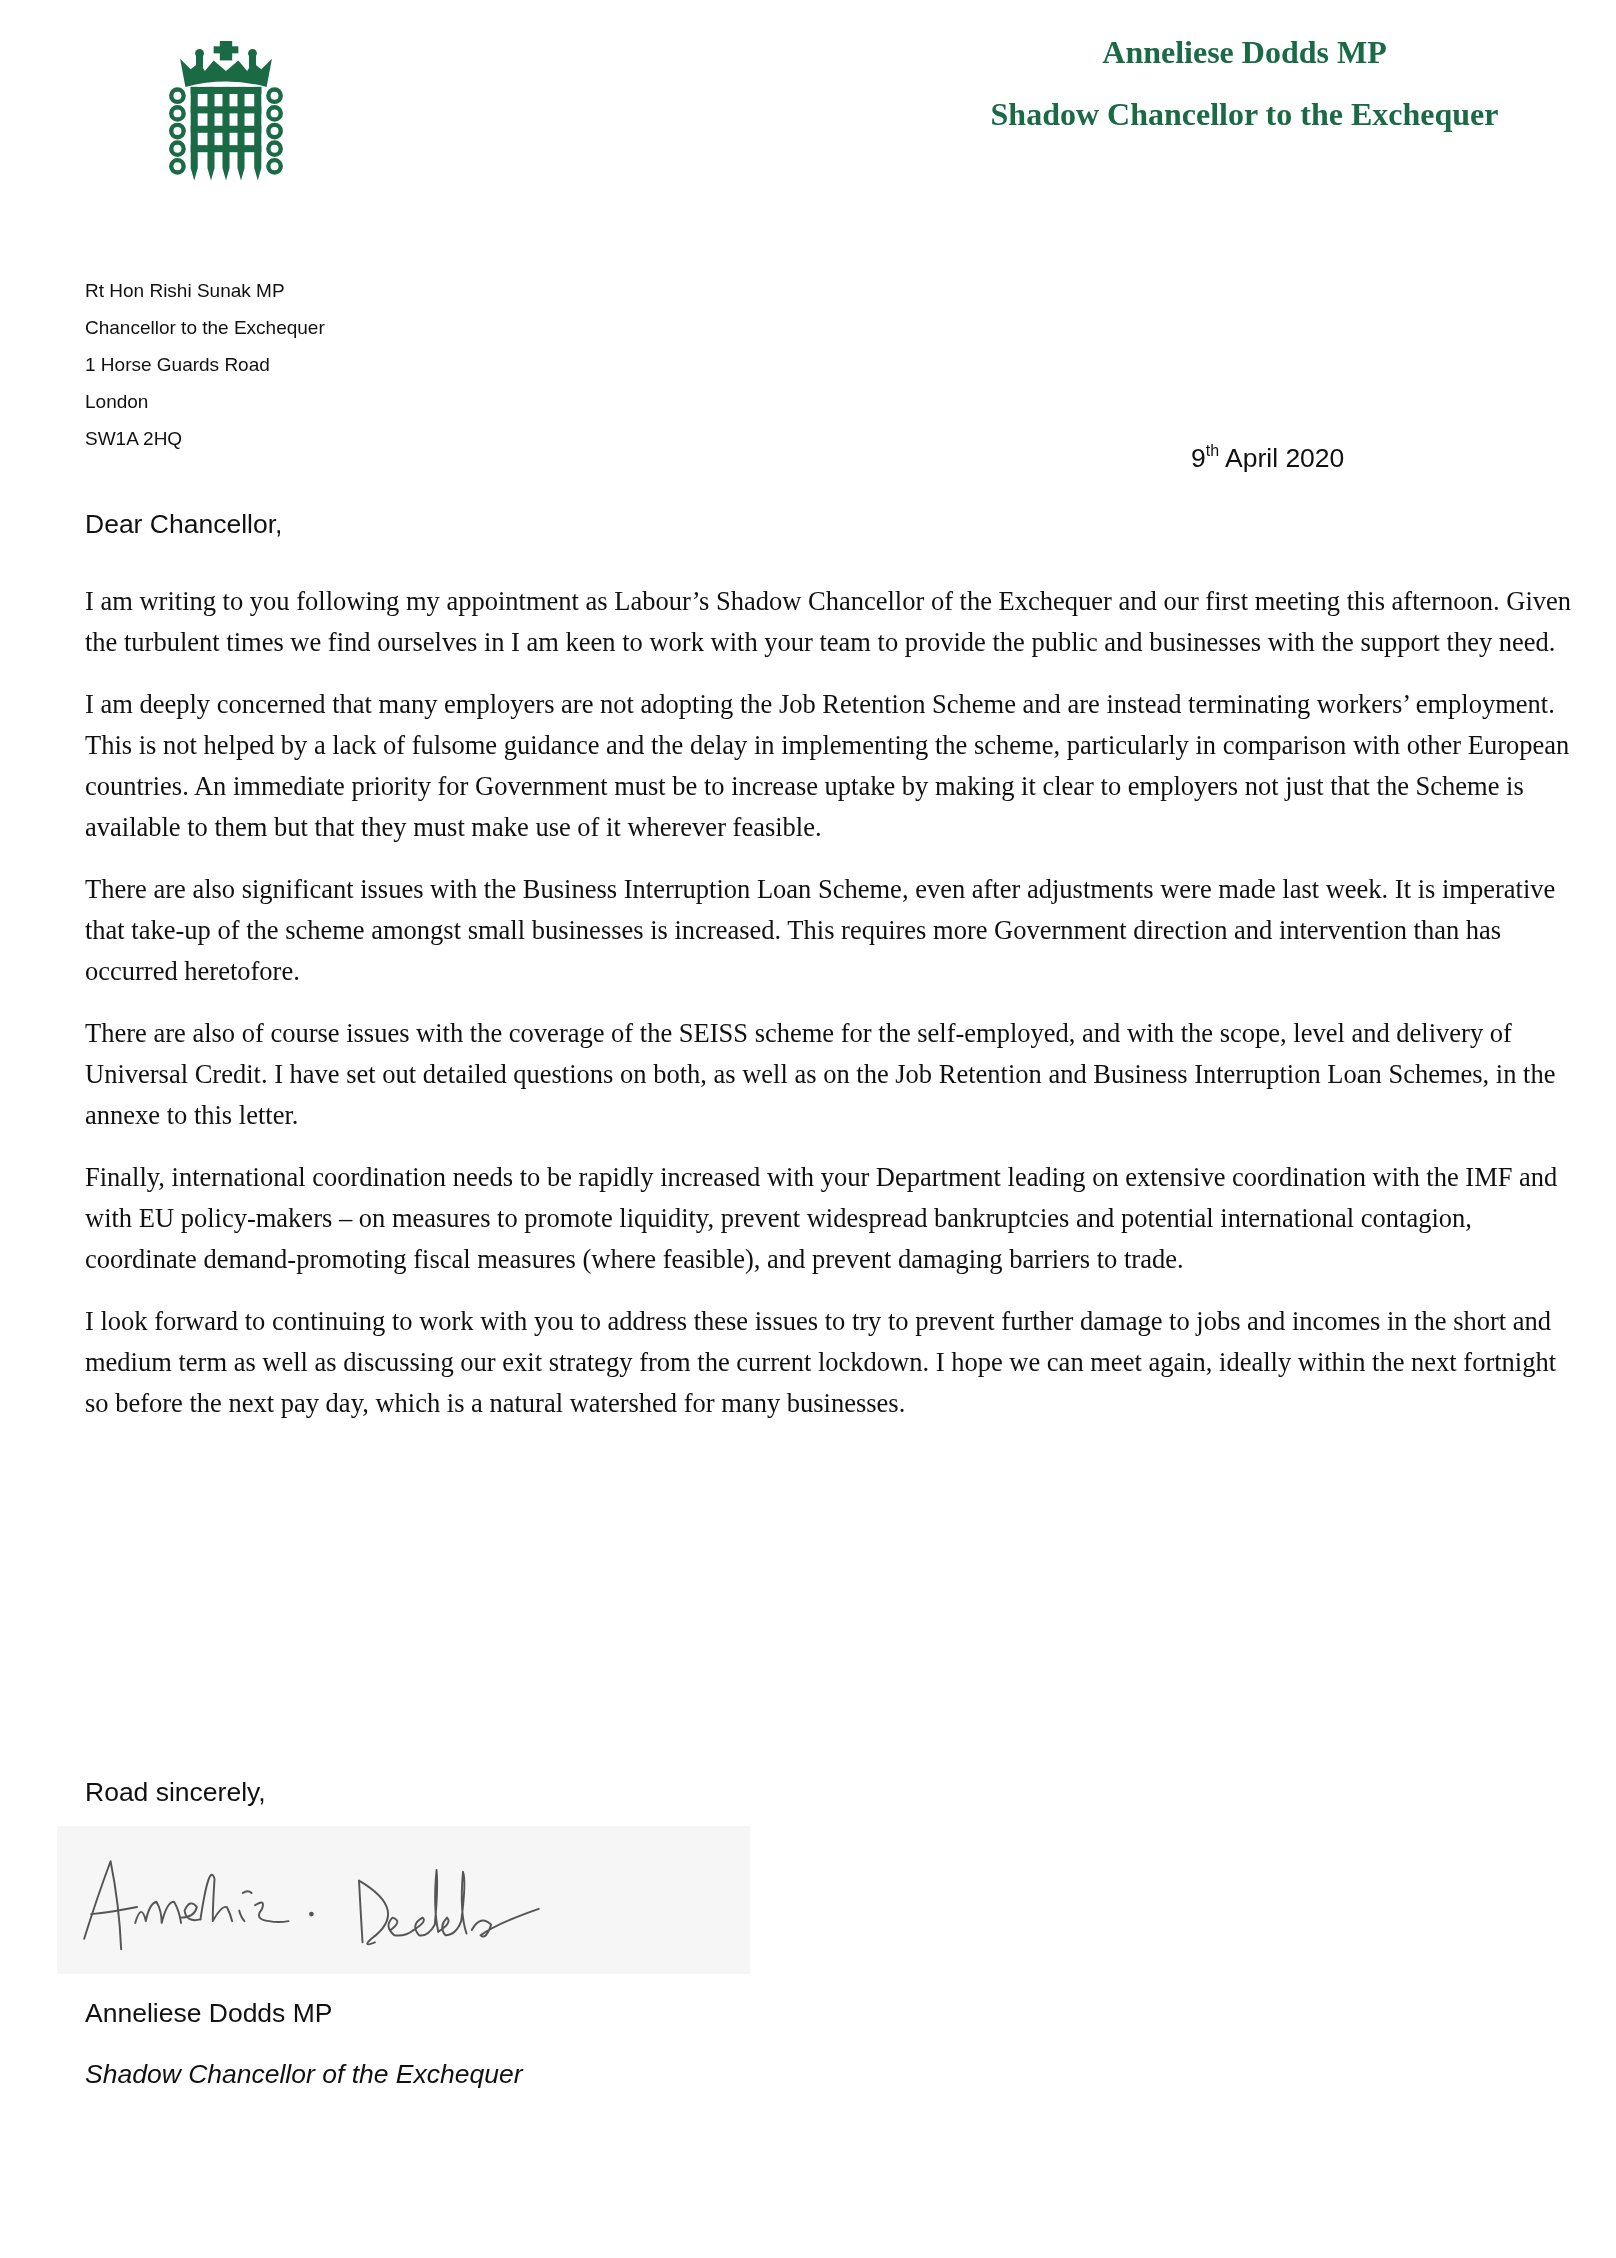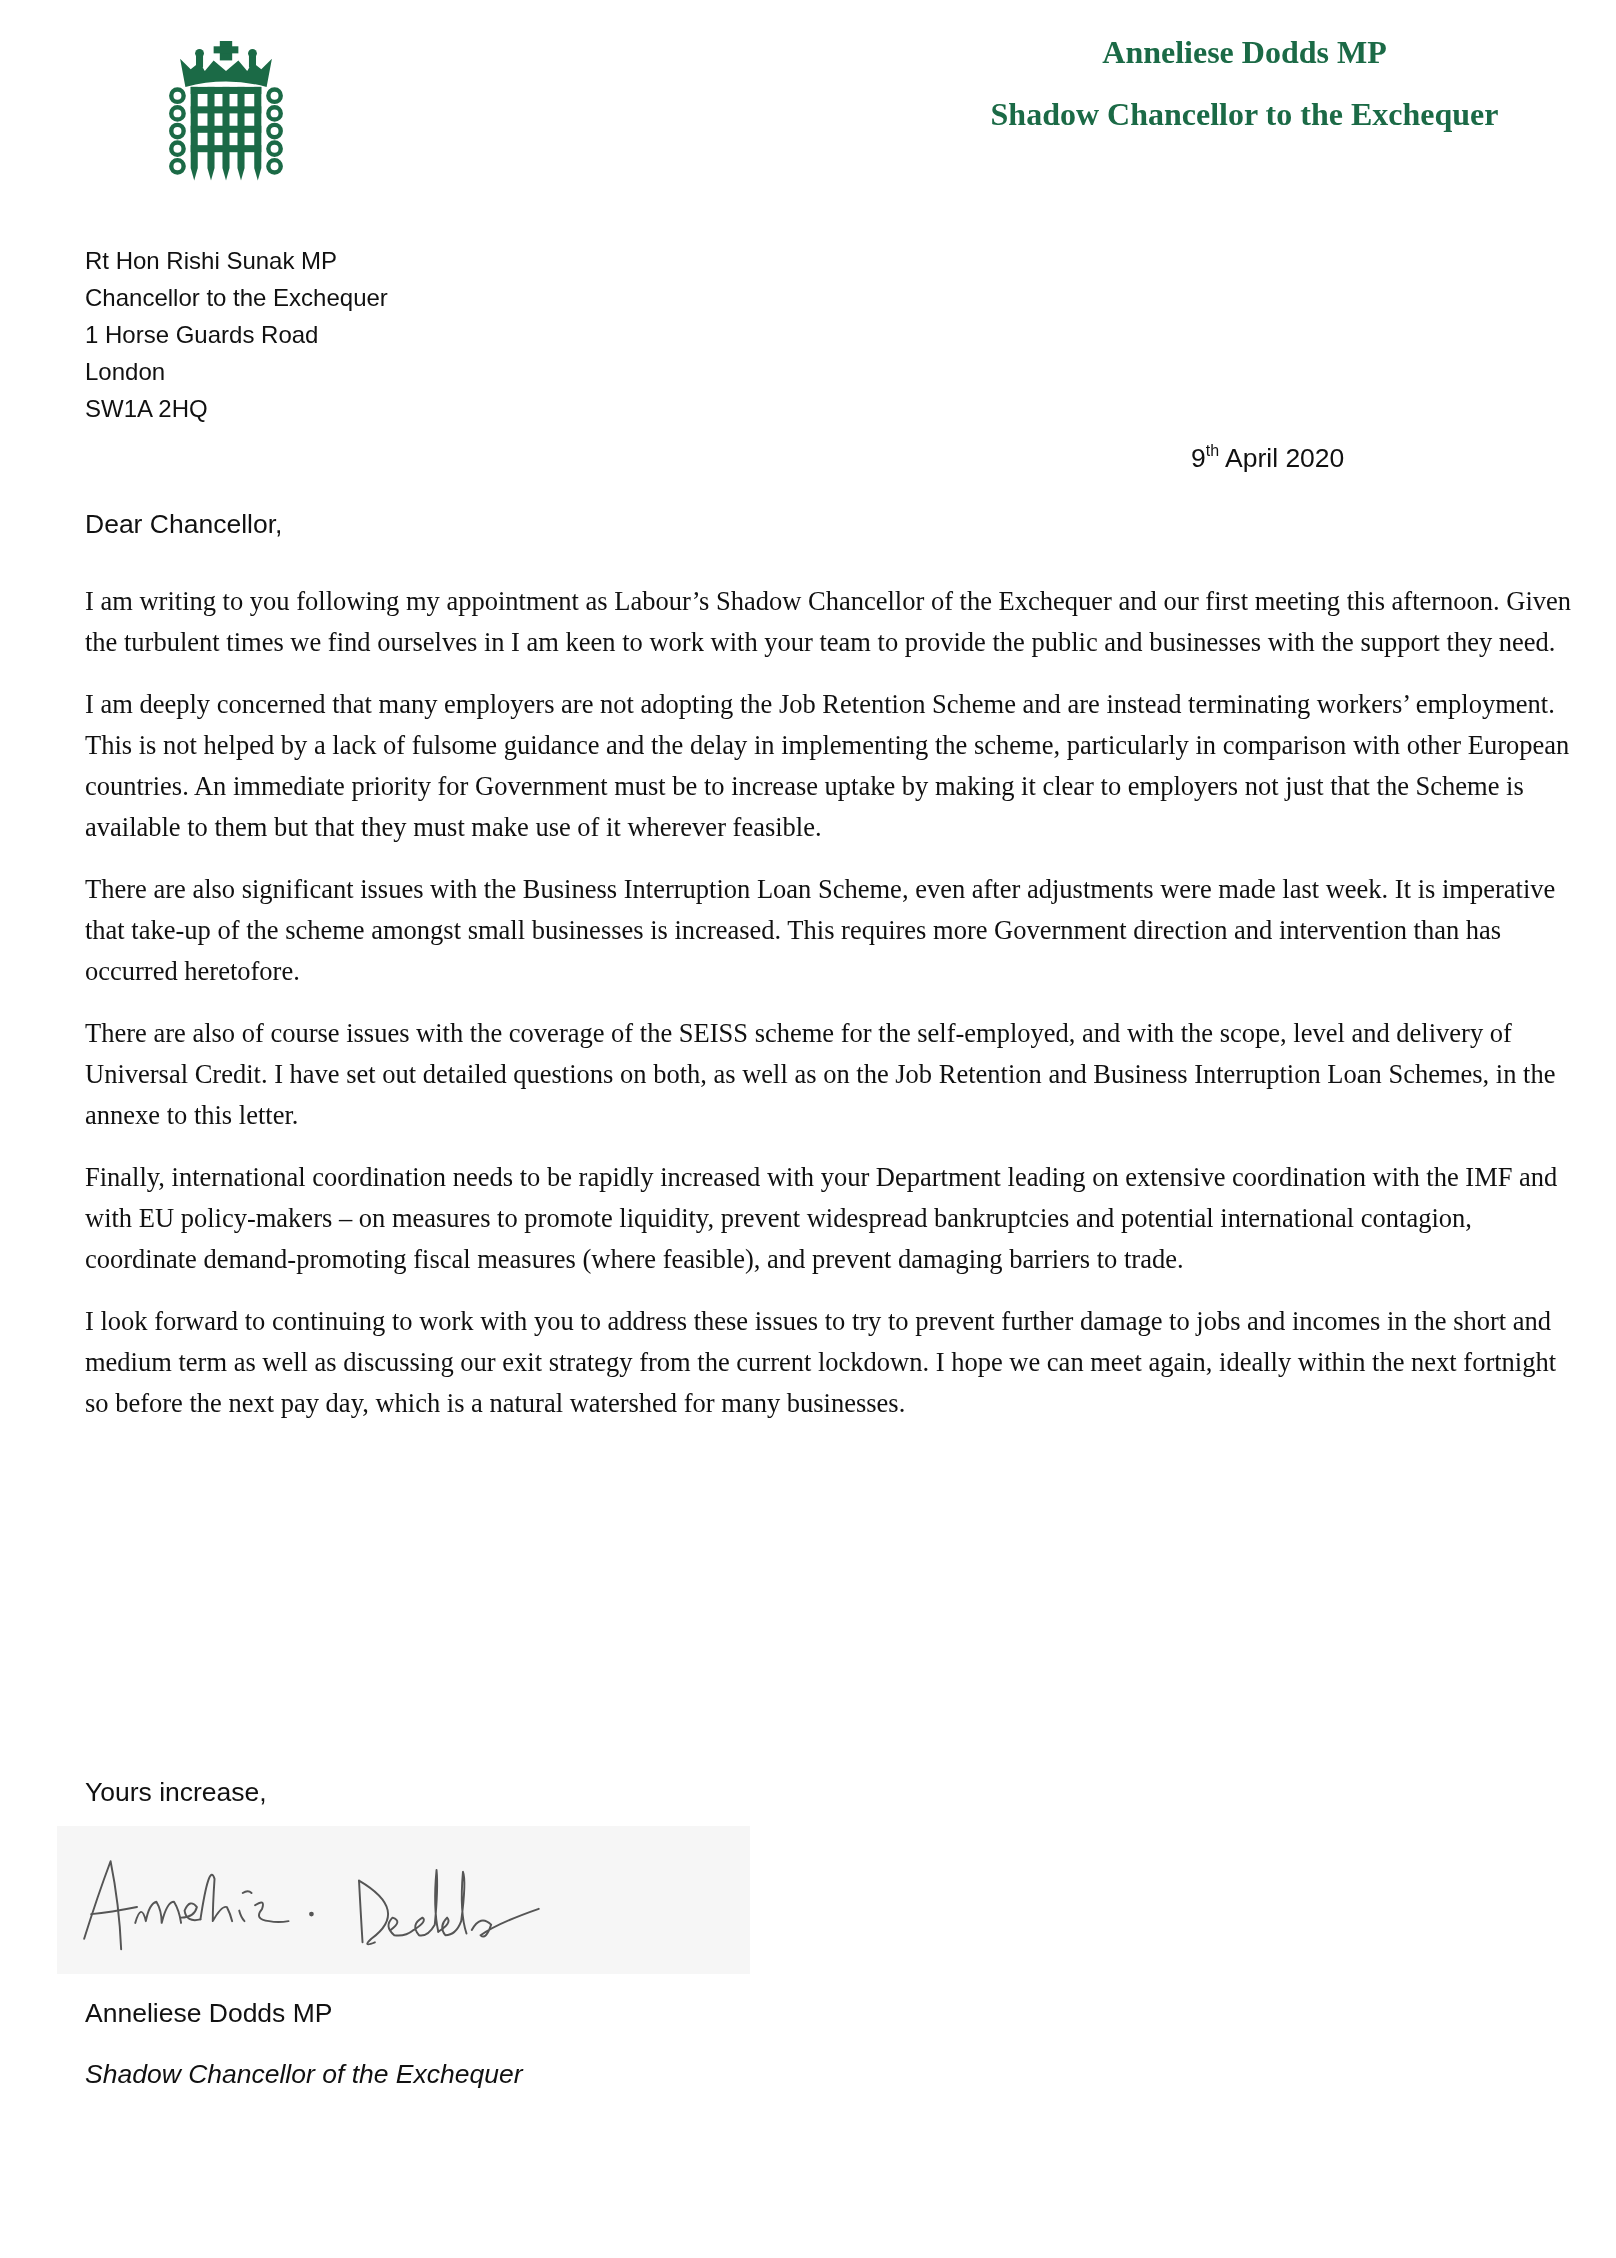--- a/index.html
+++ b/index.html
@@ -4,21 +4,21 @@
 <style>
   html, body { margin: 0; padding: 0; background: #ffffff; }
   body { width: 1616px; height: 2258px; position: relative; overflow: hidden;
          font-family: "Liberation Sans", "DejaVu Sans", sans-serif; color: #111; }
   .logo { position: absolute; left: 164px; top: 41px; width: 124px; height: 143px; }
   .letterhead { position: absolute; left: 918px; top: 35px; width: 653px; text-align: center;
                 font-family: "Liberation Serif", "DejaVu Serif", serif; color: #1b6a46; }
   .lh-name { font-size: 32px; font-weight: bold; line-height: 35px; margin: 0; height: 62px; }
   .lh-title { font-size: 32px; font-weight: bold; line-height: 35px; margin: 0; height: 62px; }
   .lh-addr { font-size: 27px; line-height: 35px; margin: 0; }
-  .recipient { position: absolute; left: 85px; top: 242px; font-size: 24px; line-height: 37px; }
+  .recipient { position: absolute; left: 85px; top: 272px; font-size: 19px; line-height: 37px; }
   .recipient div { white-space: nowrap; }
   .date { position: absolute; left: 1191px; top: 441px; font-size: 26.5px; line-height: 35px; white-space: nowrap; }
   .date sup { font-size: 16px; vertical-align: 10.6px; line-height: 0; }
   .salutation { position: absolute; left: 85px; top: 507px; font-size: 26.5px; line-height: 35px; }
   .body { position: absolute; left: 85px; top: 568px; width: 1491px; font-size: 26.5px; line-height: 41px; }
   .body p { margin: 13px 0 21px 0; font-family: Liberation Serif, serif; }
   .closing { position: absolute; left: 85px; top: 1775px; font-size: 26.5px; line-height: 35px; }
   .signature { position: absolute; left: 57px; top: 1826px; width: 693px; height: 148px; background: #f6f6f6; }
   .signer-name { position: absolute; left: 85px; top: 1996px; font-size: 26.5px; line-height: 35px; }
   .signer-title { position: absolute; left: 85px; top: 2057px; font-size: 26.5px; line-height: 35px; font-style: italic; }
@@ -89,21 +89,21 @@
 
 <div class="body">
   <p>I am writing to you following my appointment as Labour’s Shadow Chancellor of the Exchequer and our first meeting this afternoon. Given the turbulent times we find ourselves in I am keen to work with your team to provide the public and businesses with the support they need.</p>
   <p>I am deeply concerned that many employers are not adopting the Job Retention Scheme and are instead terminating workers’ employment. This is not helped by a lack of fulsome guidance and the delay in implementing the scheme, particularly in comparison with other European countries. An immediate priority for Government must be to increase uptake by making it clear to employers not just that the Scheme is available to them but that they must make use of it wherever feasible.</p>
   <p>There are also significant issues with the Business Interruption Loan Scheme, even after adjustments were made last week. It is imperative that take-up of the scheme amongst small businesses is increased. This requires more Government direction and intervention than has occurred heretofore.</p>
   <p>There are also of course issues with the coverage of the SEISS scheme for the self-employed, and with the scope, level and delivery of Universal Credit. I have set out detailed questions on both, as well as on the Job Retention and Business Interruption Loan Schemes, in the annexe to this letter.</p>
   <p>Finally, international coordination needs to be rapidly increased with your Department leading on extensive coordination with the IMF and with EU policy-makers – on measures to promote liquidity, prevent widespread bankruptcies and potential international contagion, coordinate demand-promoting fiscal measures (where feasible), and prevent damaging barriers to trade.</p>
   <p>I look forward to continuing to work with you to address these issues to try to prevent further damage to jobs and incomes in the short and medium term as well as discussing our exit strategy from the current lockdown. I hope we can meet again, ideally within the next fortnight so before the next pay day, which is a natural watershed for many businesses.</p>
 </div>
 
-<div class="closing">Yours increase,</div>
+<div class="closing">Road sincerely,</div>
 
 <div class="signature">
   <svg width="693" height="148" viewBox="0 0 785 168" xmlns="http://www.w3.org/2000/svg">
     <g fill="none" stroke="#555" stroke-width="2.2" stroke-linecap="round" stroke-linejoin="round">
 
       <path d="M30 128 Q45 80 60 40 Q70 90 72 140"></path>
       <path d="M38 100 Q60 98 90 92"></path>
       <path d="M88 110 Q95 86 100 108 Q104 88 112 86 Q118 96 118 110 Q124 86 132 86 Q138 96 140 110"></path>
       <path d="M140 104 Q155 104 158 92 Q150 82 144 96 Q146 110 162 106"></path>
       <path d="M162 106 Q172 40 178 60 Q176 90 176 108 Q186 90 192 92 Q196 100 198 108"></path>

